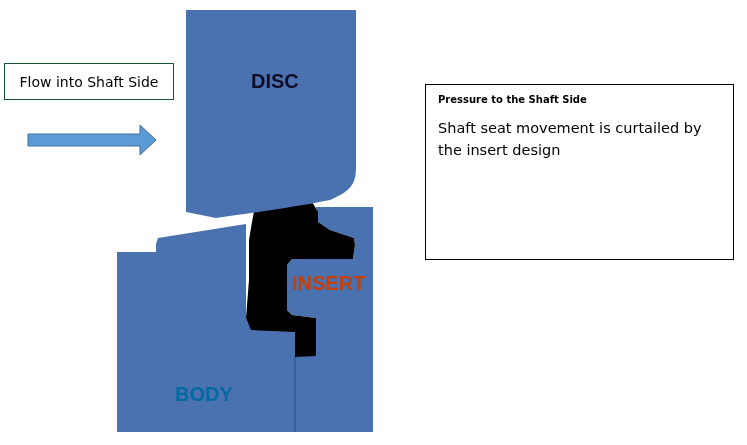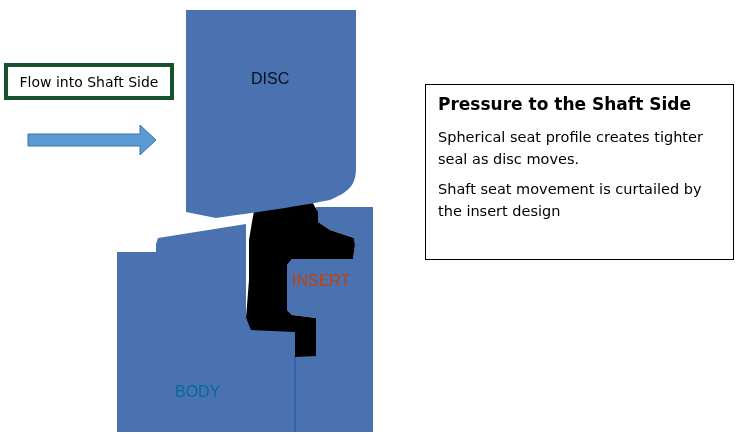--- a/index.html
+++ b/index.html
@@ -20,21 +20,21 @@
       top: 0;
       width: 747px;
       height: 445px;
     }
     .flow-box {
       position: absolute;
       left: 4px;
       top: 63px;
       width: 170px;
       height: 37px;
-      border: 4px solid #14532d;
+      border: 1px solid #14532d;
       box-sizing: border-box;
       background: #fff;
       display: flex;
       align-items: center;
       justify-content: center;
       font-family: "DejaVu Sans", sans-serif;
       font-size: 14px;
       color: #000;
     }
     .info-box {
@@ -45,32 +45,32 @@
       height: 176px;
       border: 1px solid #000;
       box-sizing: border-box;
       background: #fff;
       padding: 9px 12px;
       font-family: "DejaVu Sans", sans-serif;
       color: #000;
     }
     .info-title {
       font-weight: bold;
-      font-size: 17px;
+      font-size: 10px;
       margin: 0 0 12px 0;
     }
     .info-para {
       font-size: 14.5px;
       line-height: 22px;
       margin: 0 0 8px 0;
     }
     .label {
       font-family: "Liberation Sans", sans-serif;
-      font-weight: normal;
-      font-size: 16px;
+      font-weight: bold;
+      font-size: 20px;
     }
   </style>
 </head>
 <body>
 
 <svg id="diagram" viewBox="0 0 747 445" xmlns="http://www.w3.org/2000/svg">
 
   <path d="M117,252 L156,252 L156,244 L158,238 L246,224 L246,318 L252,330 L295,330 L295,432 L117,432 Z" fill="#4a72b0"></path>
 
   <path d="M316,207 L373,207 L373,432 L295,432 L295,356 L316,356 L316,318 L292,315 L287,310 L287,265 L292,259 L353,259 L355,245 L354,238 L330,230 L318,222 Z" fill="#4a72b0"></path>
@@ -88,15 +88,14 @@
   <span>Flow into Shaft Side</span>
 </div>
 
 <div class="label" style="position:absolute; left:251px; top:70px; color:#0d0d26;">DISC</div>
 <div class="label" style="position:absolute; left:257px; top:226px; color:#000000;">SEAT</div>
 <div class="label" style="position:absolute; left:292px; top:272px; color:#c2410c;">INSERT</div>
 <div class="label" style="position:absolute; left:175px; top:383px; color:#0369a1;">BODY</div>
 
 <div class="info-box">
   <div class="info-title">Pressure to the Shaft Side</div>
-  <div class="info-para">Spherical seat profile creates tighter seal as disc moves.</div>
   <div class="info-para">Shaft seat movement is curtailed by the insert design</div>
 </div>
 
 </body></html>

